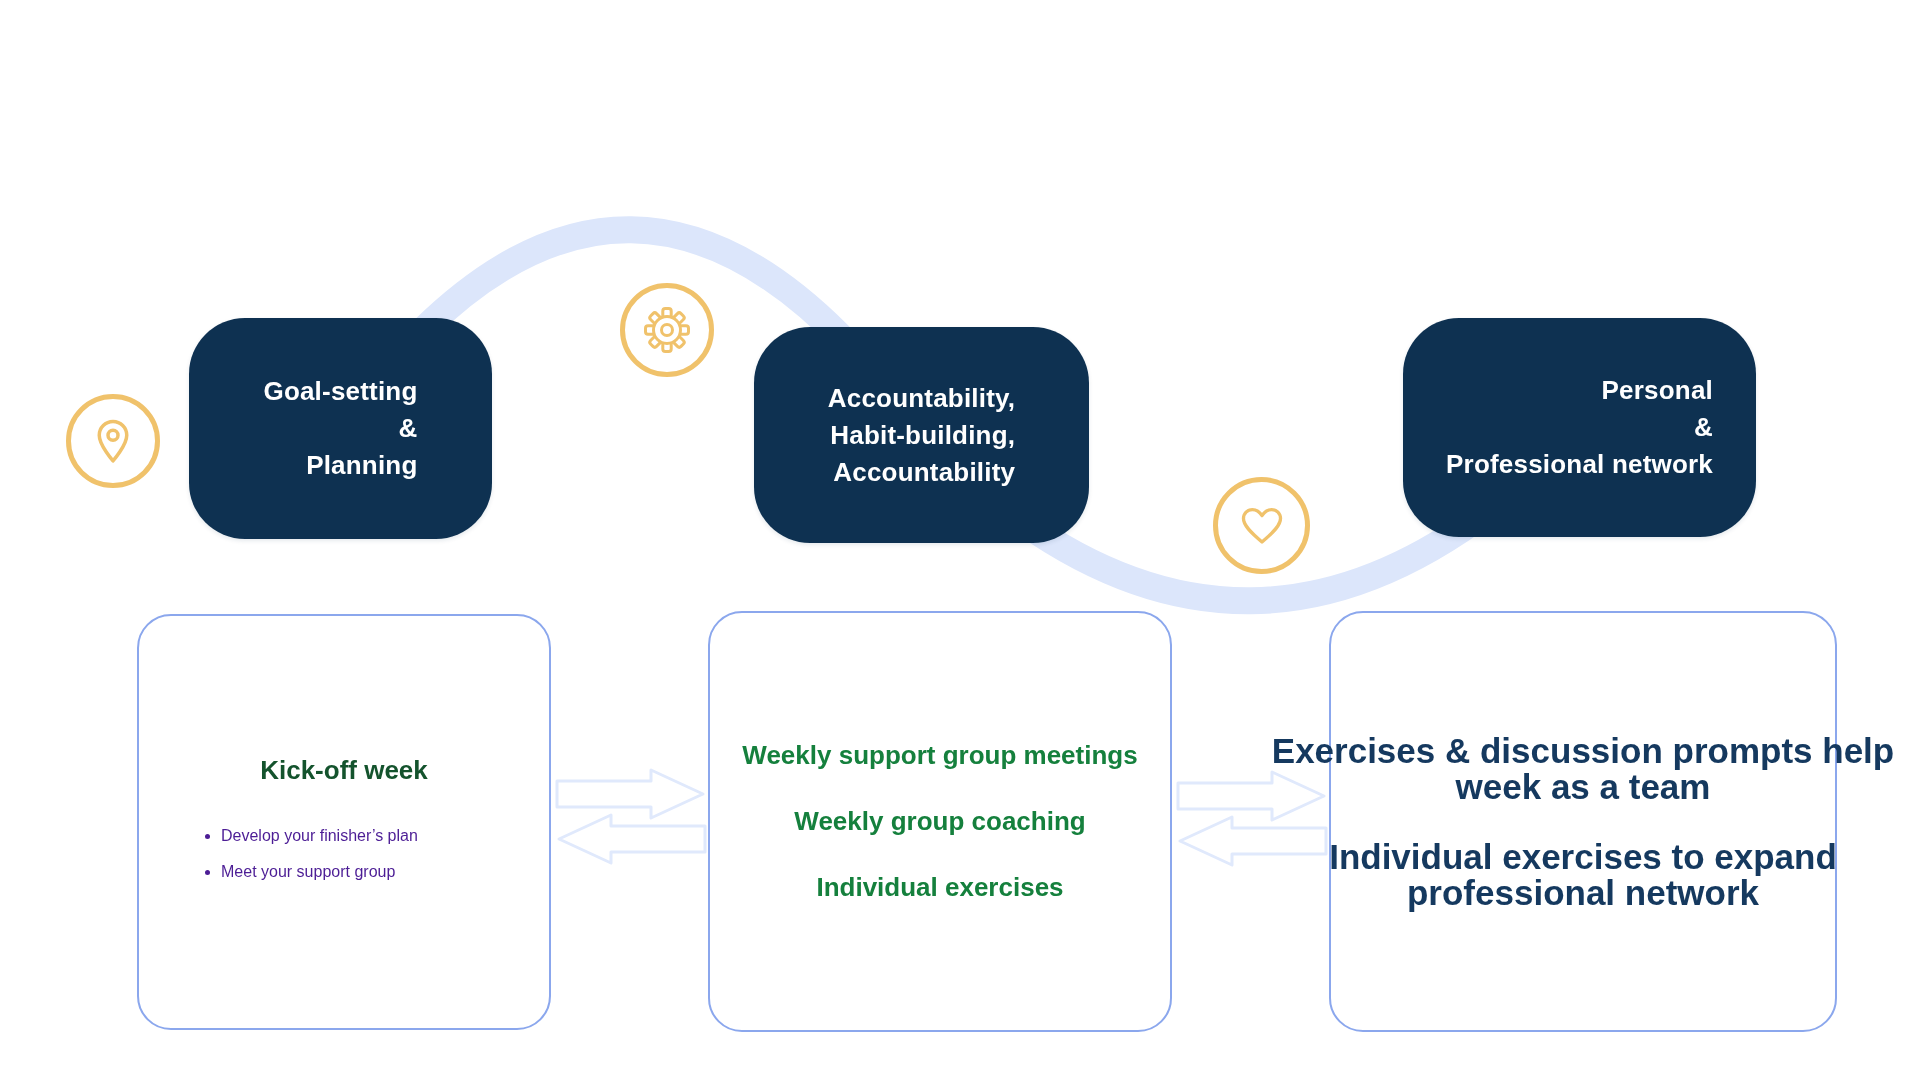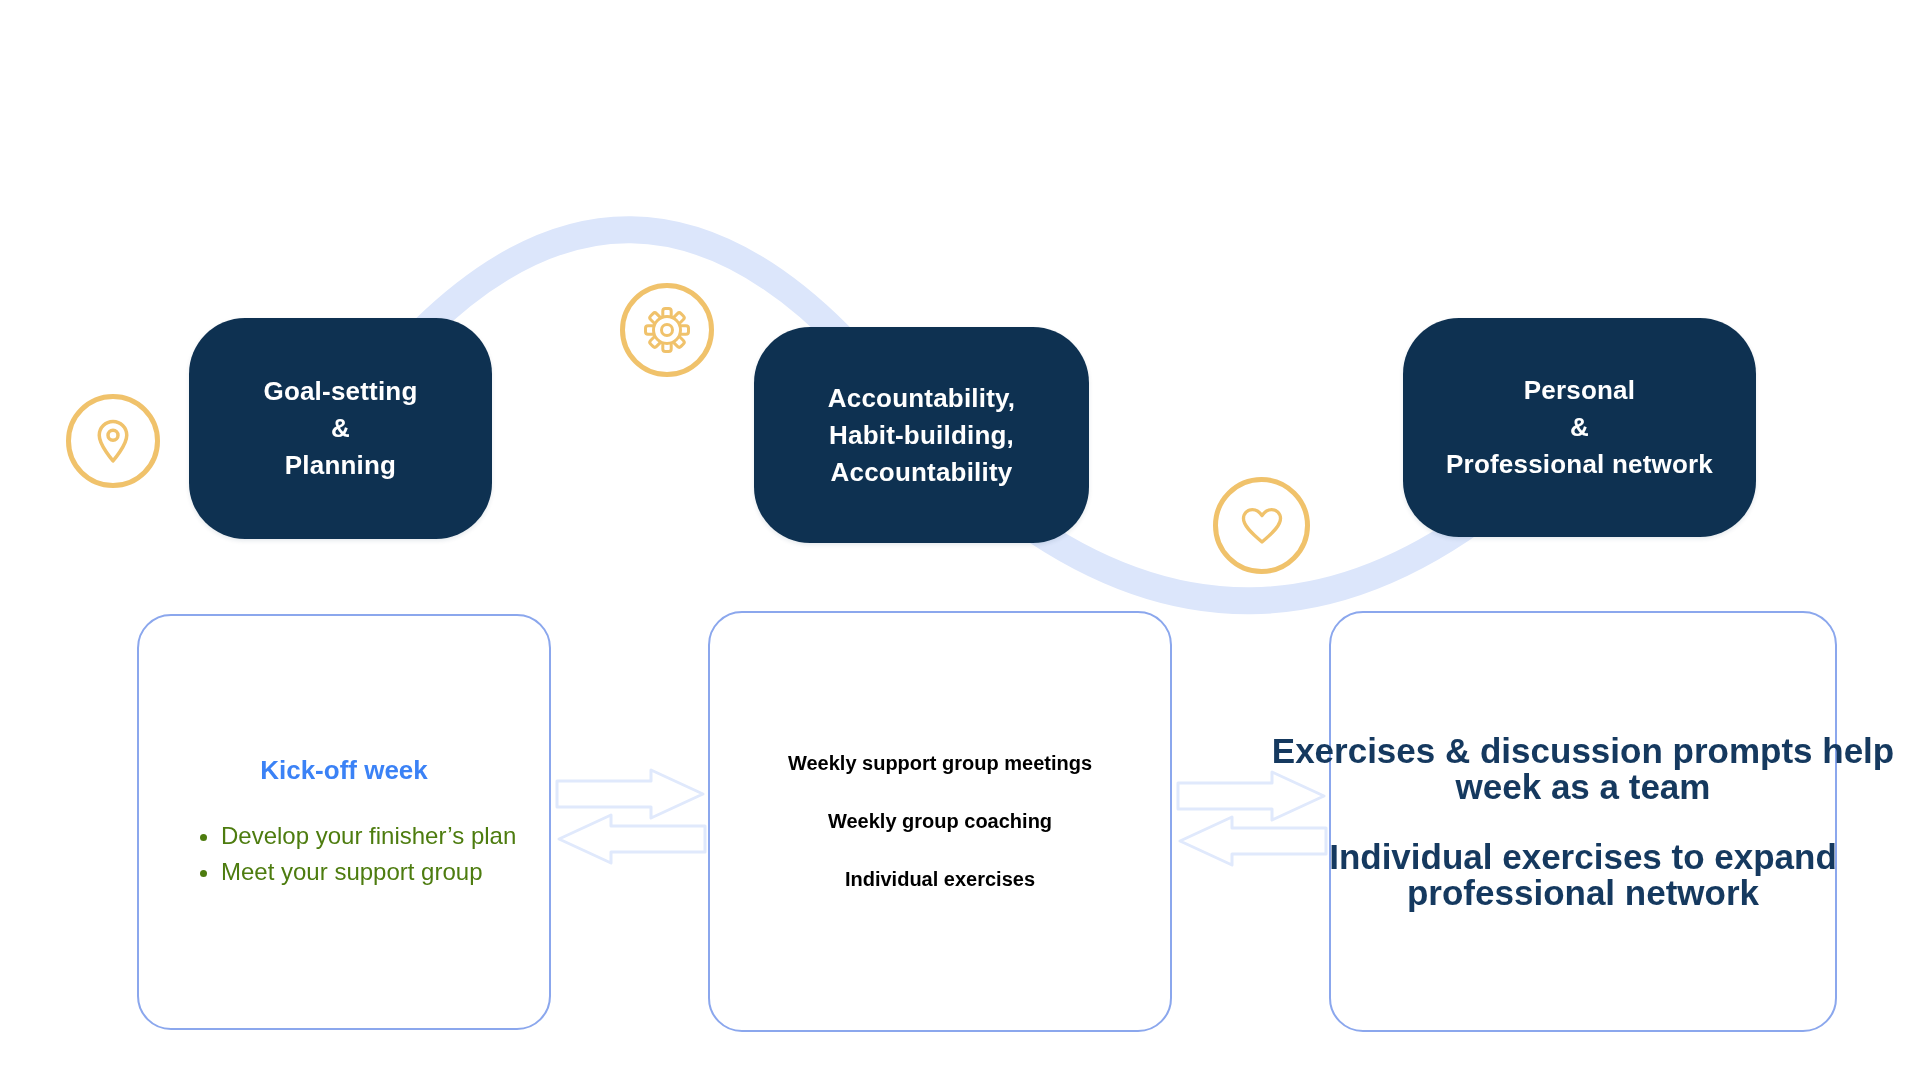--- a/index.html
+++ b/index.html
@@ -9,42 +9,42 @@
     font-family:"Liberation Sans","DejaVu Sans",sans-serif;
   }
   .curve-svg { position:absolute; left:0; top:0; z-index:0; }
 
   .stage-box {
     position:absolute; z-index:2;
     background:#0e3151; border-radius:56px;
     display:flex; align-items:center; justify-content:center;
     box-shadow:0 2px 4px rgba(14,49,81,0.10);
   }
-  .stage-lines { text-align:center; color:#ffffff; font-weight:700; font-size:26px; line-height:37px; letter-spacing:0.2px; }
+  .stage-lines { text-align:right; color:#ffffff; font-weight:700; font-size:26px; line-height:37px; letter-spacing:0.2px; }
 
   .icon-badge {
     position:absolute; z-index:3;
     background:#ffffff; border:5px solid #f0c26b; border-radius:50%;
     display:flex; align-items:center; justify-content:center;
   }
 
   .detail-card {
     position:absolute; z-index:2;
     background:#ffffff; border:2.5px solid #8ba7ed; border-radius:34px;
     display:flex; flex-direction:column; align-items:center; justify-content:center;
   }
-  .card-title { font-size:26px; font-weight:700; color:#3b82f6; text-align:center; }
+  .card-title { font-size:26px; font-weight:700; color:#14532d; text-align:center; }
   .card-bullets {
     margin:32px 0 0 52px; padding:0 0 0 30px;
-    list-style:disc; color:#4d7c0f; font-size:24px; line-height:36px;
+    list-style:disc; color:#4c1d95; font-size:16px; line-height:36px;
     align-self:flex-start;
   }
   .card-bullets li { white-space:nowrap; }
 
-  .card-line { font-size:20px; font-weight:700; color:#000000; text-align:center; white-space:nowrap; }
+  .card-line { font-size:26px; font-weight:700; color:#15803d; text-align:center; white-space:nowrap; }
   .card-line + .card-line { margin-top:35px; }
 
   .card-para { text-align:center; }
   .card-para + .card-para { margin-top:34px; }
   .para-line { font-size:35px; font-weight:700; color:#15395f; line-height:36px; white-space:nowrap; text-align:center; }
 
   .arrows { position:absolute; z-index:1; }
 </style>
 </head>
 <body>

